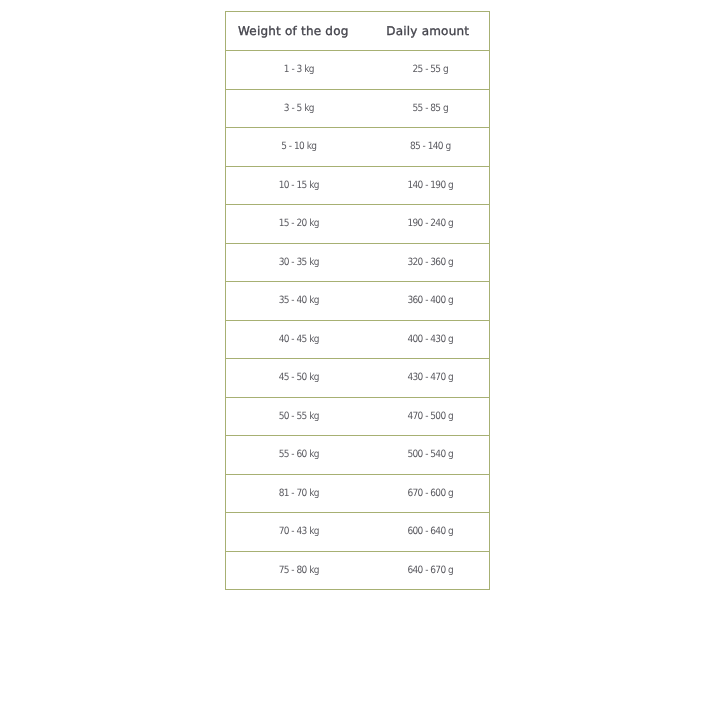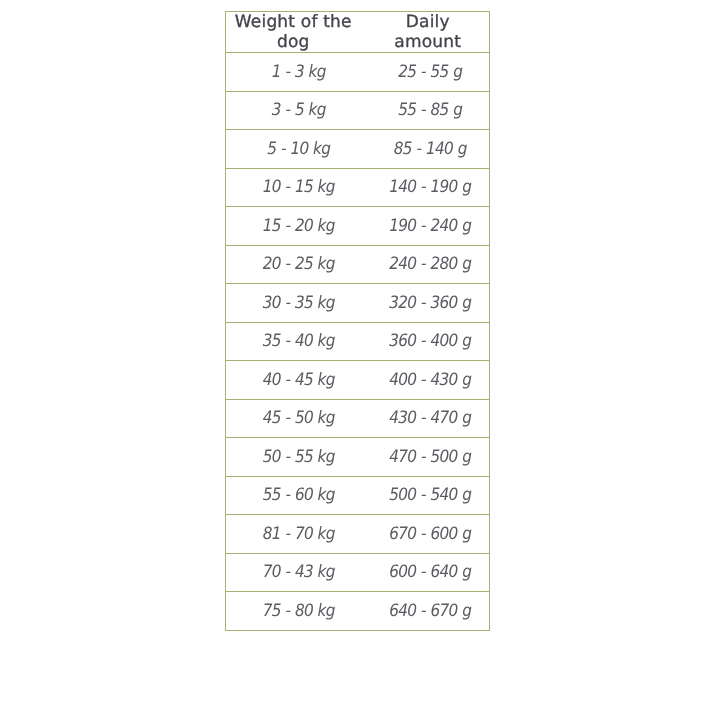--- a/index.html
+++ b/index.html
@@ -36,37 +36,36 @@
     text-align: center;
     padding: 0;
     border: 0;
     border-bottom: 1px solid #a7b073;
     background: #ffffff;
   }
   .feeding-table thead th {
     height: 38px;
     font-family: "DejaVu Sans", sans-serif;
     font-weight: normal;
-    font-size: 17px;
+    font-size: 12px;
     letter-spacing: 0.2px;
     text-rendering: geometricPrecision;
     color: #44444c;
     -webkit-text-stroke: 0.33px #44444c;
   }
   .feeding-table thead th.th-weight { padding-right: 11px; }
   .feeding-table thead th.th-amount { padding-right: 5px; }
   .feeding-table tbody td {
     height: 37.5px;
     text-rendering: geometricPrecision;
     font-weight: normal;
-    font-size: 17px;
+    font-size: 10px;
     letter-spacing: -0.7px;
     word-spacing: 0.5px;
     color: #5b5b61;
-    font-style: italic;
   }
   .feeding-table tbody tr:last-child td {
     border-bottom: 0;
   }
   .col-weight { width: 146px; }
   .col-amount { width: 118px; }
 </style>
 </head>
 <body>
 
@@ -97,24 +96,20 @@
         </tr>
         <tr>
           <td class="cell cell-weight">10 - 15 kg</td>
           <td class="cell cell-amount">140 - 190 g</td>
         </tr>
         <tr>
           <td class="cell cell-weight">15 - 20 kg</td>
           <td class="cell cell-amount">190 - 240 g</td>
         </tr>
         <tr>
-          <td class="cell cell-weight">20 - 25 kg</td>
-          <td class="cell cell-amount">240 - 280 g</td>
-        </tr>
-        <tr>
           <td class="cell cell-weight">30 - 35 kg</td>
           <td class="cell cell-amount">320 - 360 g</td>
         </tr>
         <tr>
           <td class="cell cell-weight">35 - 40 kg</td>
           <td class="cell cell-amount">360 - 400 g</td>
         </tr>
         <tr>
           <td class="cell cell-weight">40 - 45 kg</td>
           <td class="cell cell-amount">400 - 430 g</td>

